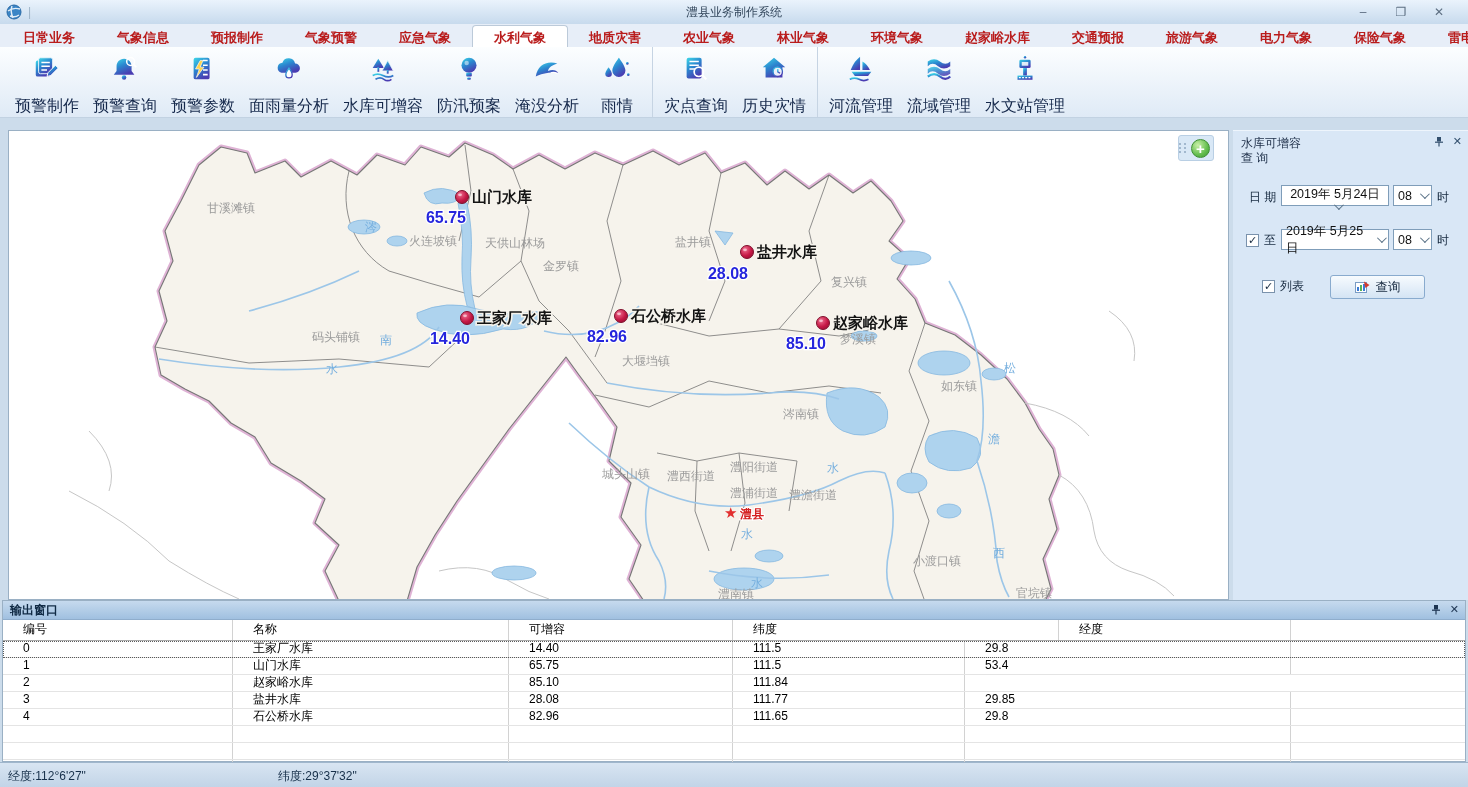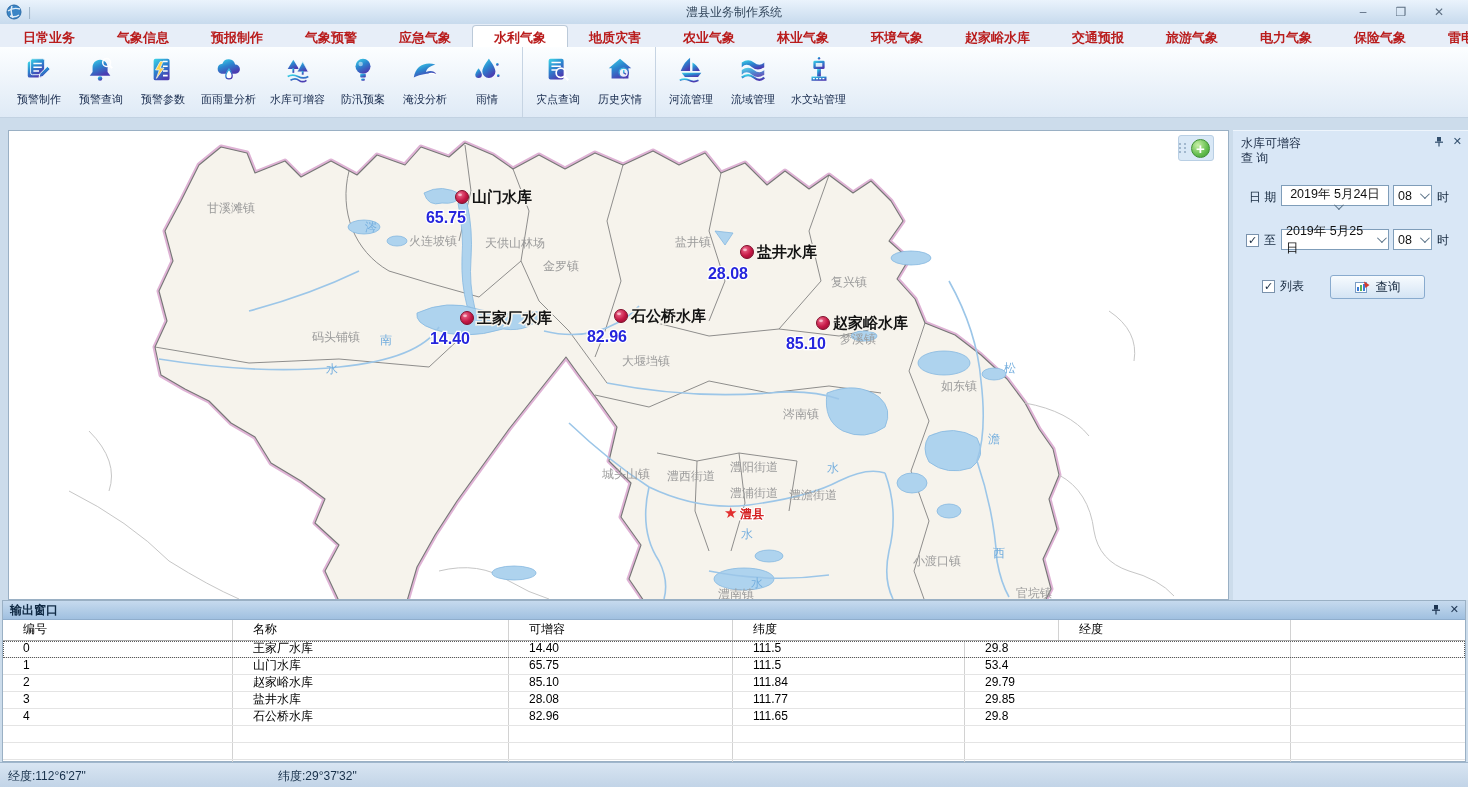--- a/index.html
+++ b/index.html
@@ -27,21 +27,21 @@
     border-radius:4px 4px 0 0;z-index:3;}
   
   .toolbar{position:absolute;left:0;top:47px;width:1468px;height:71px;
     background:linear-gradient(#fcfeff,#dfeaf6);border-bottom:1px solid #c2d2e2;
     display:flex;align-items:stretch;padding-left:4px;box-sizing:border-box;}
   .tb-group{display:flex;align-items:stretch;padding:0 4px;}
   .tb-group + .tb-group{border-left:1px solid #c6d4e3;}
   .tb-btn{display:flex;flex-direction:column;align-items:center;justify-content:flex-start;
     padding:7px 7px 4px 7px;min-width:48px;border-radius:3px;}
   .tb-ico{height:32px;display:flex;align-items:center;}
-  .tb-lbl{font-size:11px;color:#15284b;margin-top:6px;white-space:nowrap;}
+  .tb-lbl{font-size:16px;color:#15284b;margin-top:12px;white-space:nowrap;}
   
   .map-panel{position:absolute;left:8px;top:130px;width:1221px;height:470px;
     background:#ffffff;border:1px solid #9ab0c4;box-sizing:border-box;overflow:hidden;}
   .map-plus{position:absolute;top:4px;right:14px;width:36px;height:26px;
     background:#d9e8f6;border:1px solid #b9cfe4;border-radius:3px;
     display:flex;align-items:center;justify-content:flex-end;padding-right:3px;box-sizing:border-box;}
   .grip{display:grid;grid-template-columns:3px 3px;grid-gap:2px;margin-right:4px;}
   .grip i{width:2px;height:2px;background:#8fa8c0;border-radius:50%;}
   .plus-btn{width:19px;height:19px;border-radius:50%;
     background:radial-gradient(circle at 35% 30%,#c9f0a8,#63bd4d 60%,#3f9a36);
@@ -529,21 +529,20 @@
           <div class="tcell c1">山门水库</div>
           <div class="tcell c2">65.75</div>
           <div class="tcell c3">111.5</div>
           <div class="tcell c4">53.4</div>
         </div>
         <div class="trow">
           <div class="tcell c0">2</div>
           <div class="tcell c1">赵家峪水库</div>
           <div class="tcell c2">85.10</div>
           <div class="tcell c3">111.84</div>
-          <div class="tcell c4">29.79</div>
         </div>
         <div class="trow">
           <div class="tcell c0">3</div>
           <div class="tcell c1">盐井水库</div>
           <div class="tcell c2">28.08</div>
           <div class="tcell c3">111.77</div>
           <div class="tcell c4">29.85</div>
         </div>
         <div class="trow">
           <div class="tcell c0">4</div>

